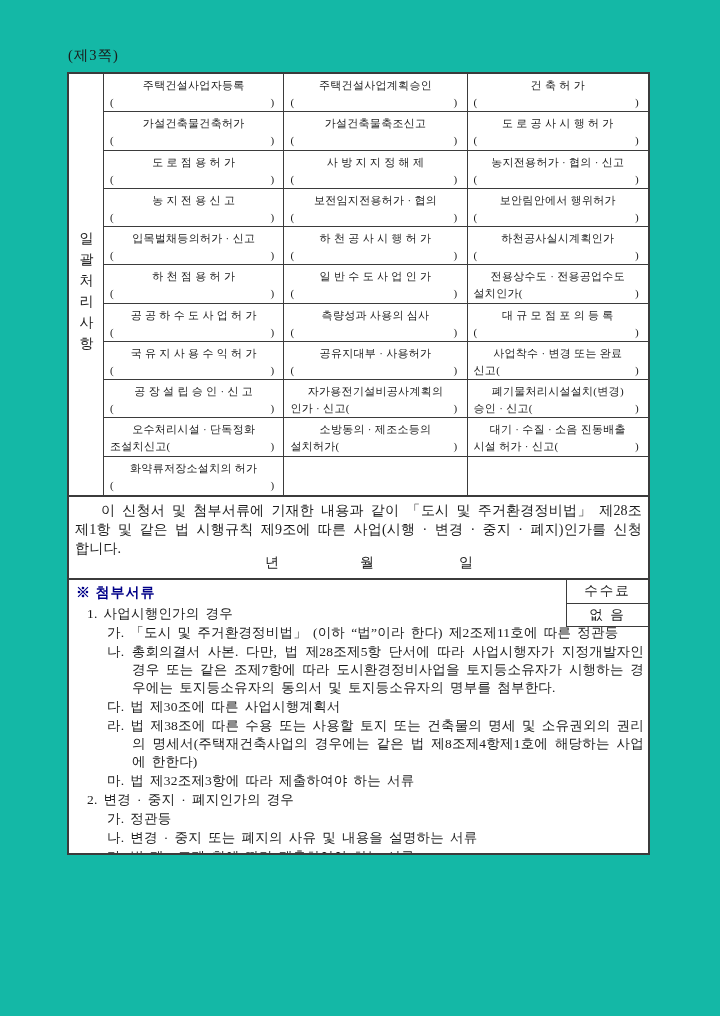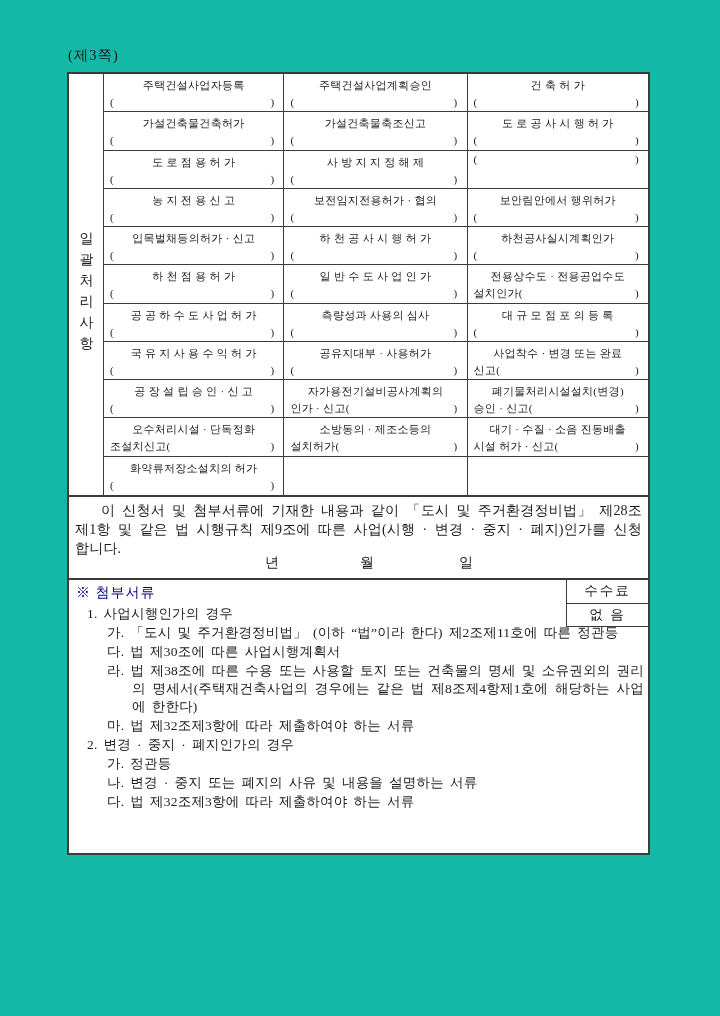--- a/index.html
+++ b/index.html
@@ -31,21 +31,21 @@
   .date-line span{position:absolute;}
   .d-year{left:196px;} .d-month{left:291px;} .d-day{left:390px;}
   .applicant-line{position:absolute;left:0;top:75px;width:100%;height:18px;margin-top:7px;}
   .applicant-label{position:absolute;left:285px;}
   .sign-note{position:absolute;right:5px;letter-spacing:1px;}
   .recipient-line{position:absolute;left:37px;top:92px;font-size:15.5px;}
   .recipient{font-weight:bold;letter-spacing:1.5px;margin-top:8px;}
   .recipient-suffix{margin-left:10px;font-size:14px;}
   
   .attach{height:277px;margin-top:-2px;position:relative;overflow:hidden;}
-  .attach-title{color:#000088;font-weight:normal;font-size:14px;padding:4px 0 0 7px;letter-spacing:1px;}
+  .attach-title{color:#000088;font-weight:bold;font-size:14px;padding:4px 0 0 7px;letter-spacing:1px;}
   .fee-box{position:absolute;top:0;right:0;width:81px;border-left:1.5px solid #3b3b3b;font-size:13.5px;text-align:center;}
   .fee-cell{height:22.5px;line-height:22.5px;border-bottom:1.5px solid #3b3b3b;letter-spacing:2px;}
   .attach-list{margin-top:3px;font-size:13.5px;line-height:18px;}
   .ai{text-align:justify;word-spacing:2.5px;letter-spacing:.2px;margin:1px 0;}
   .ai.lvl1{margin-left:18px;margin-right:90px;}
   .ai.lvl2{margin-left:63px;margin-right:4px;text-indent:-25px;}
 </style>
 </head>
 <body>
 
@@ -108,20 +108,21 @@
             </div>
           </div>
           <div class="cell">
             <div class="l1">사 방 지 지 정 해 제</div>
             <div class="l2">
               <span>(</span>
               <span>)</span>
             </div>
           </div>
           <div class="cell">
+            <div class="l1">농지전용허가 · 협의 · 신고</div>
             <div class="l2">
               <span>(</span>
               <span>)</span>
             </div>
           </div>
           <div class="cell">
             <div class="l1">농 지 전 용 신 고</div>
             <div class="l2">
               <span>(</span>
               <span>)</span>
@@ -297,20 +298,21 @@
 
     <div class="fbox attach">
       <div class="attach-title" style="color: rgb(0, 0, 136);">※  첨부서류</div>
       <div class="fee-box">
         <div class="fee-cell">수수료</div>
         <div class="fee-cell">없 음</div>
       </div>
       <div class="attach-list" id="attachList">
           <div class="ai lvl1">1. 사업시행인가의 경우</div>
           <div class="ai lvl2">가. 「도시 및 주거환경정비법」 (이하 “법”이라 한다) 제2조제11호에 따른 정관등</div>
+          <div class="ai lvl2">나. 총회의결서 사본. 다만, 법 제28조제5항 단서에 따라 사업시행자가 지정개발자인 경우 또는 같은 조제7항에 따라 도시환경정비사업을 토지등소유자가 시행하는 경우에는 토지등소유자의 동의서 및 토지등소유자의 명부를 첨부한다.</div>
           <div class="ai lvl2">다. 법 제30조에 따른 사업시행계획서</div>
           <div class="ai lvl2">라. 법 제38조에 따른 수용 또는 사용할 토지 또는 건축물의 명세 및 소유권외의 권리의 명세서(주택재건축사업의 경우에는 같은 법 제8조제4항제1호에 해당하는 사업에 한한다)</div>
           <div class="ai lvl2">마. 법 제32조제3항에 따라 제출하여야 하는 서류</div>
           <div class="ai lvl1">2. 변경 · 중지 · 폐지인가의 경우</div>
           <div class="ai lvl2">가. 정관등</div>
           <div class="ai lvl2">나. 변경 · 중지 또는 폐지의 사유 및 내용을 설명하는 서류</div>
           <div class="ai lvl2">다. 법 제32조제3항에 따라 제출하여야 하는 서류</div>
         </div>
     </div>
 

